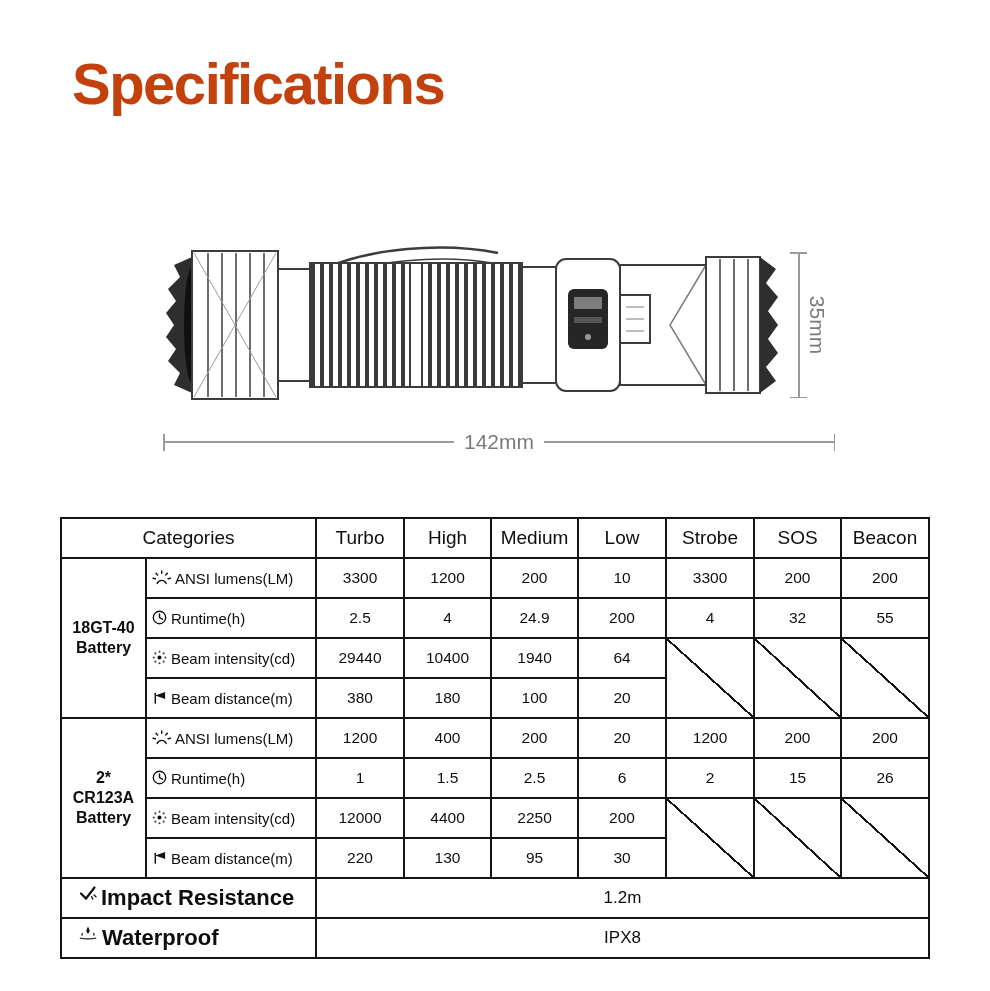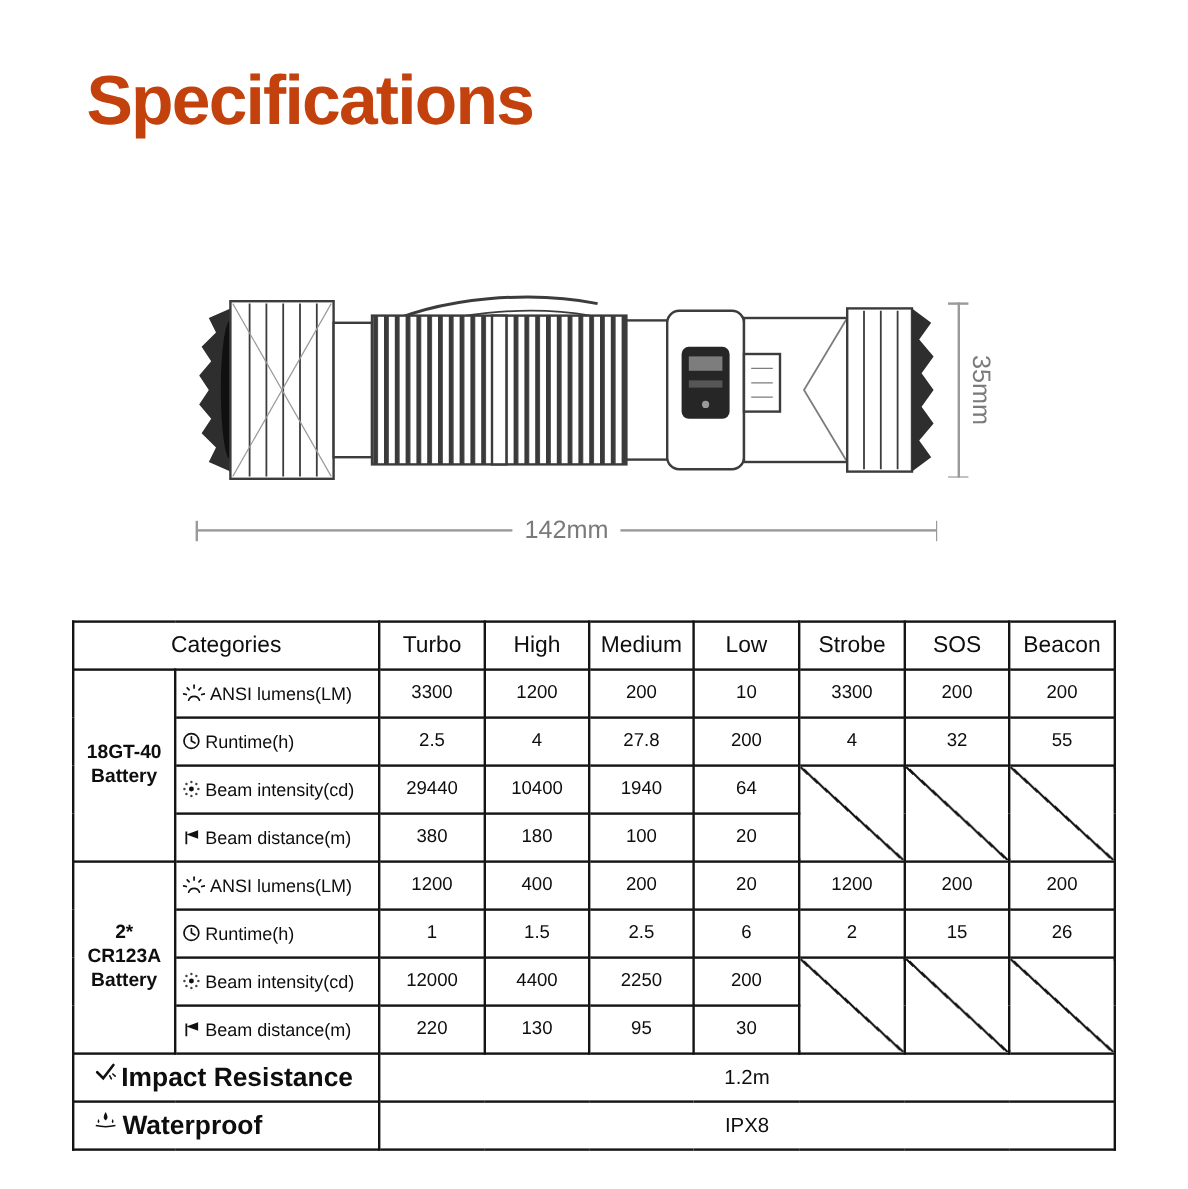--- a/index.html
+++ b/index.html
@@ -11,21 +11,21 @@
   .title {
     position:absolute; left:72px; top:50px;
     font-size:58px; font-weight:700; letter-spacing:-1.5px; color:#c2410c;
   }
 
   
   .flashlight { position:absolute; left:158px; top:240px; width:622px; height:170px; }
 
   
   .dim-length {
-    position:absolute; left:163px; top:430px; width:618px; height:24px;
+    position:absolute; left:163px; top:430px; width:672px; height:24px;
     display:flex; align-items:center;
   }
   .dim-length .line { flex:1; height:1.5px; background:#9a9a9a; }
   .dim-length .tick { width:1.5px; height:17px; background:#9a9a9a; }
   .dim-label { font-size:21px; color:#7a7a7a; padding:0 10px; white-space:nowrap; }
 
   .dim-height { position:absolute; left:790px; top:252px; width:48px; height:146px; }
   .dim-height .vline { position:absolute; left:8px; top:0; bottom:0; width:1.5px; background:#9a9a9a; }
   .dim-height .vtick { position:absolute; left:0; width:17px; height:1.5px; background:#9a9a9a; }
   .dim-height .vtick.top { top:0; }
@@ -210,21 +210,21 @@
           <svg width="15" height="15" viewBox="0 0 16 16">
                 <circle cx="8" cy="8" r="6.6" stroke="#111" stroke-width="1.5" fill="none"></circle>
                 <path d="M8,4.2 L8,8 L11.2,9.8" stroke="#111" stroke-width="1.5" fill="none" stroke-linecap="round"></path>
               </svg>
         </span>
         <span class="lt">Runtime(h)</span>
       </div>
     </td>
     <td>2.5</td>
     <td>4</td>
-    <td>27.8</td>
+    <td>24.9</td>
     <td>200</td>
     <td>4</td>
     <td>32</td>
     <td>55</td>
   </tr>
   <tr>
     <td class="rowlabel">
       <div class="lab">
         <span class="ic">
           <svg width="15" height="15" viewBox="0 0 16 16">

